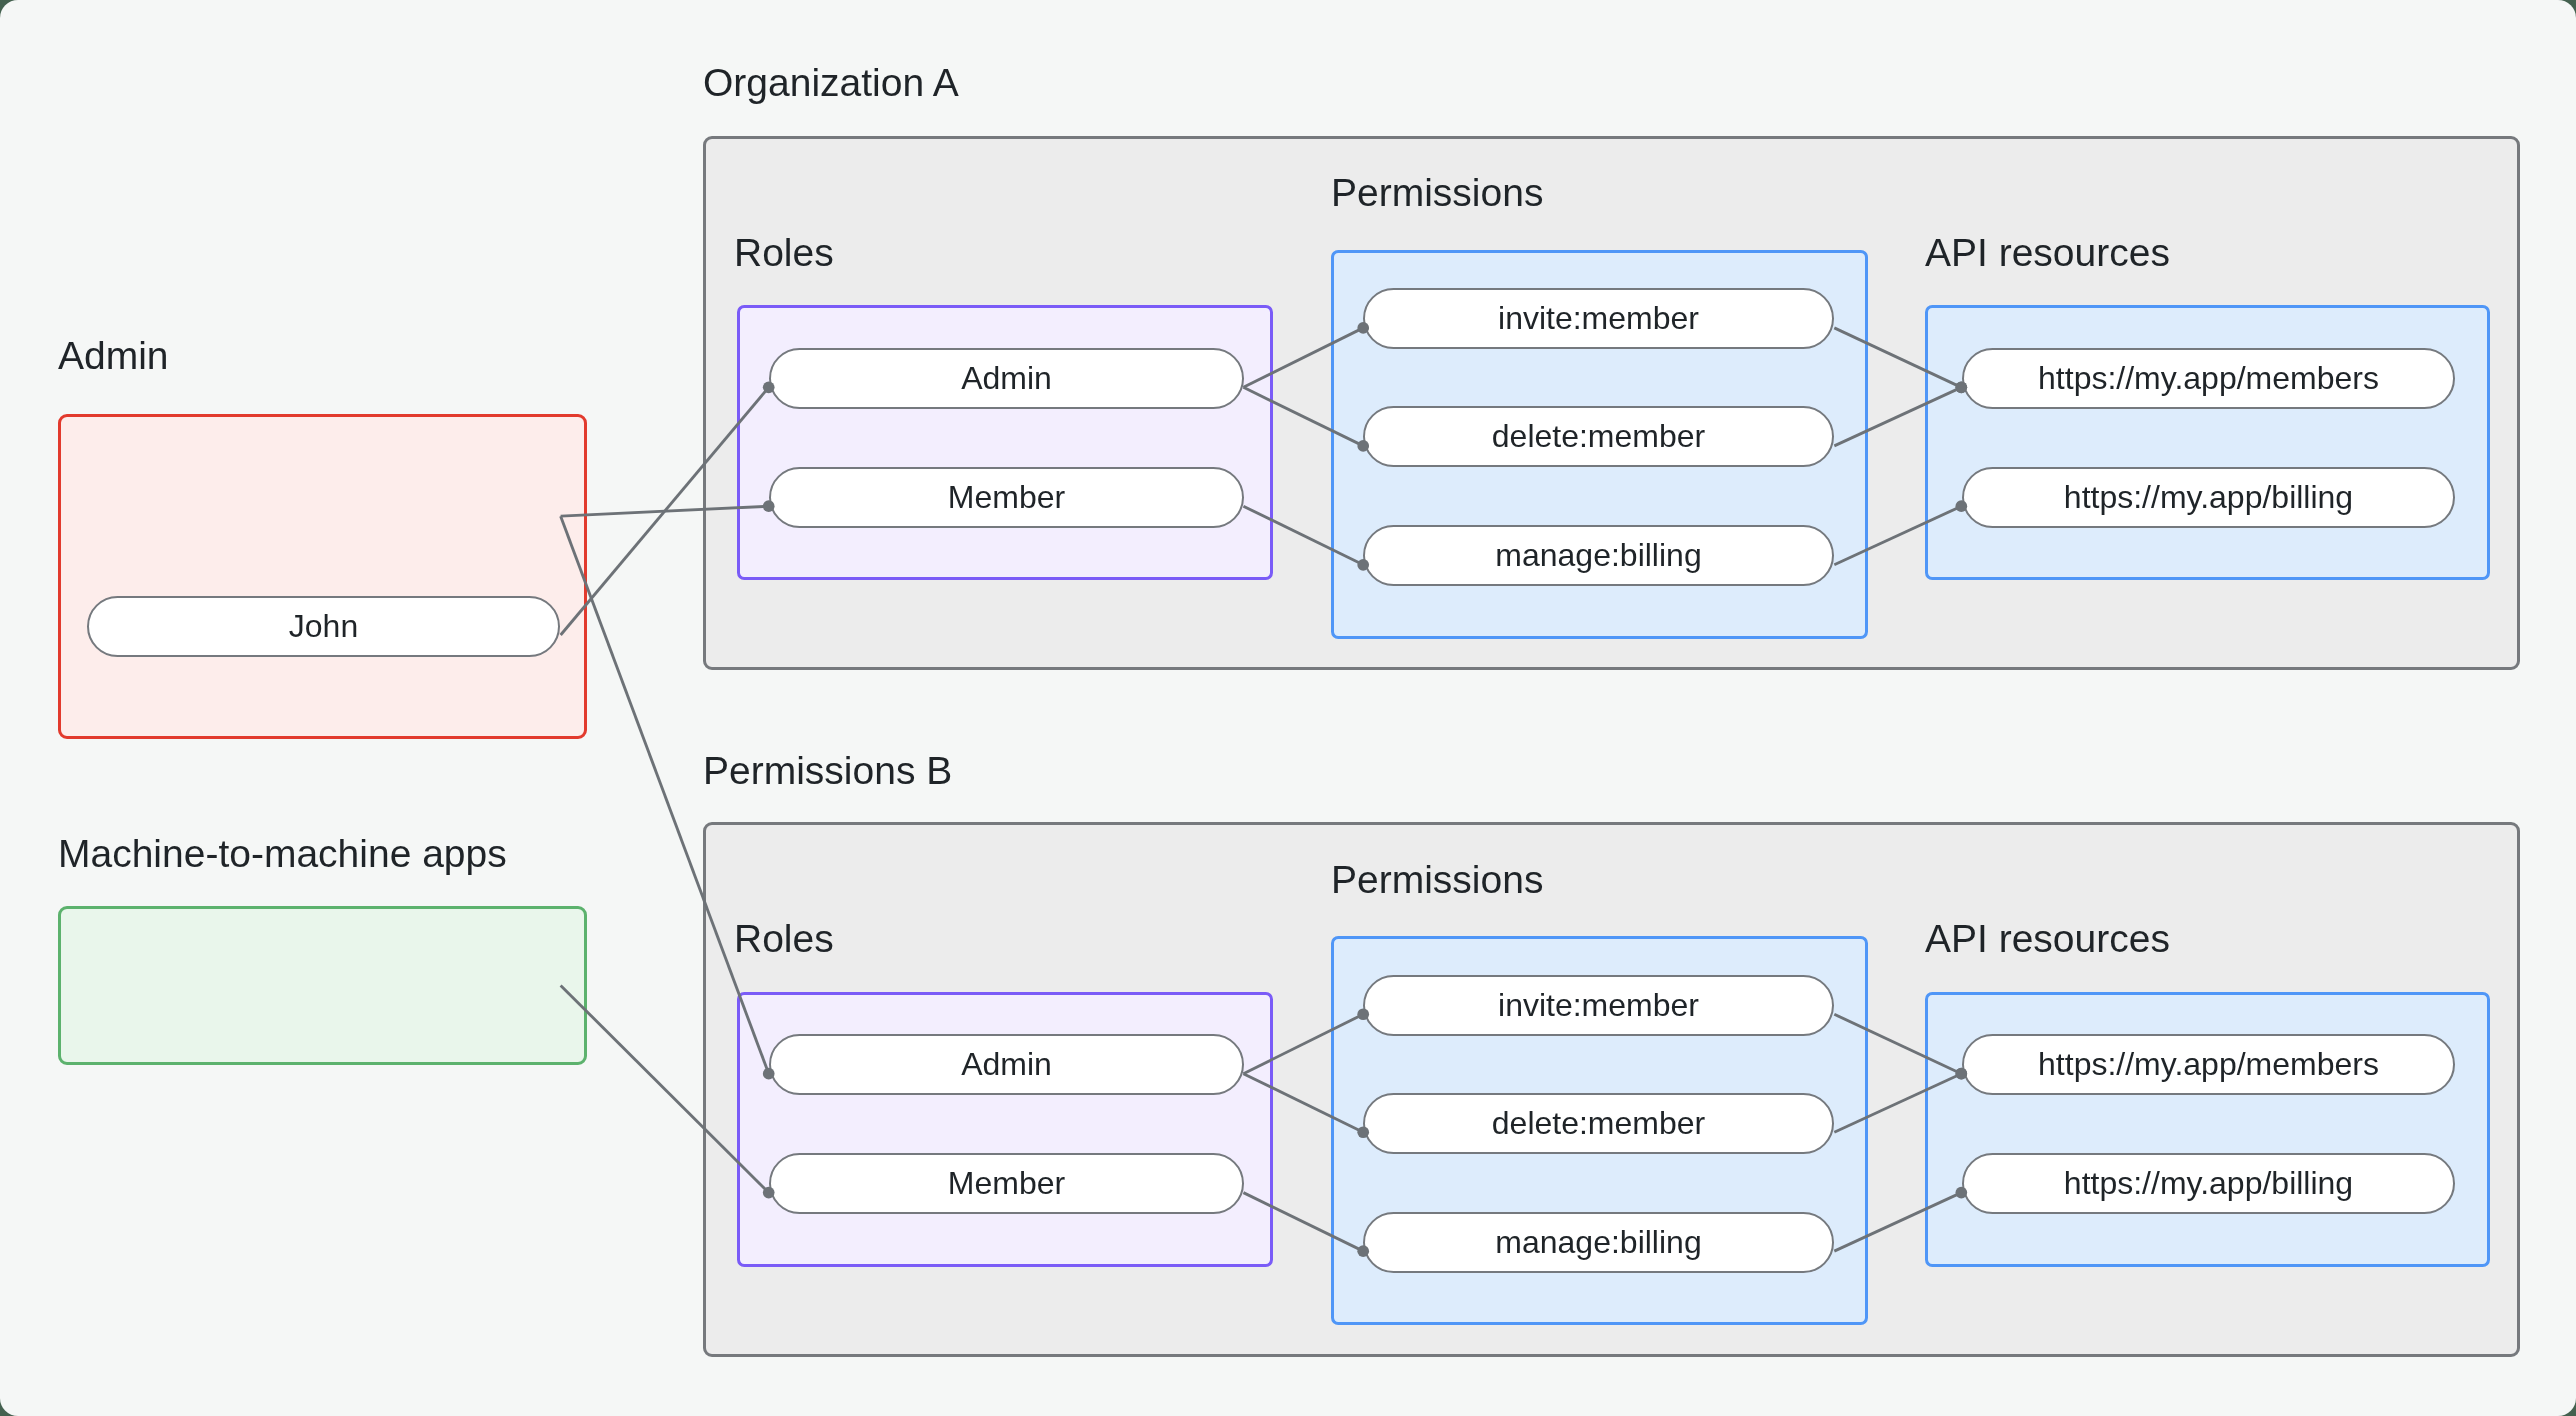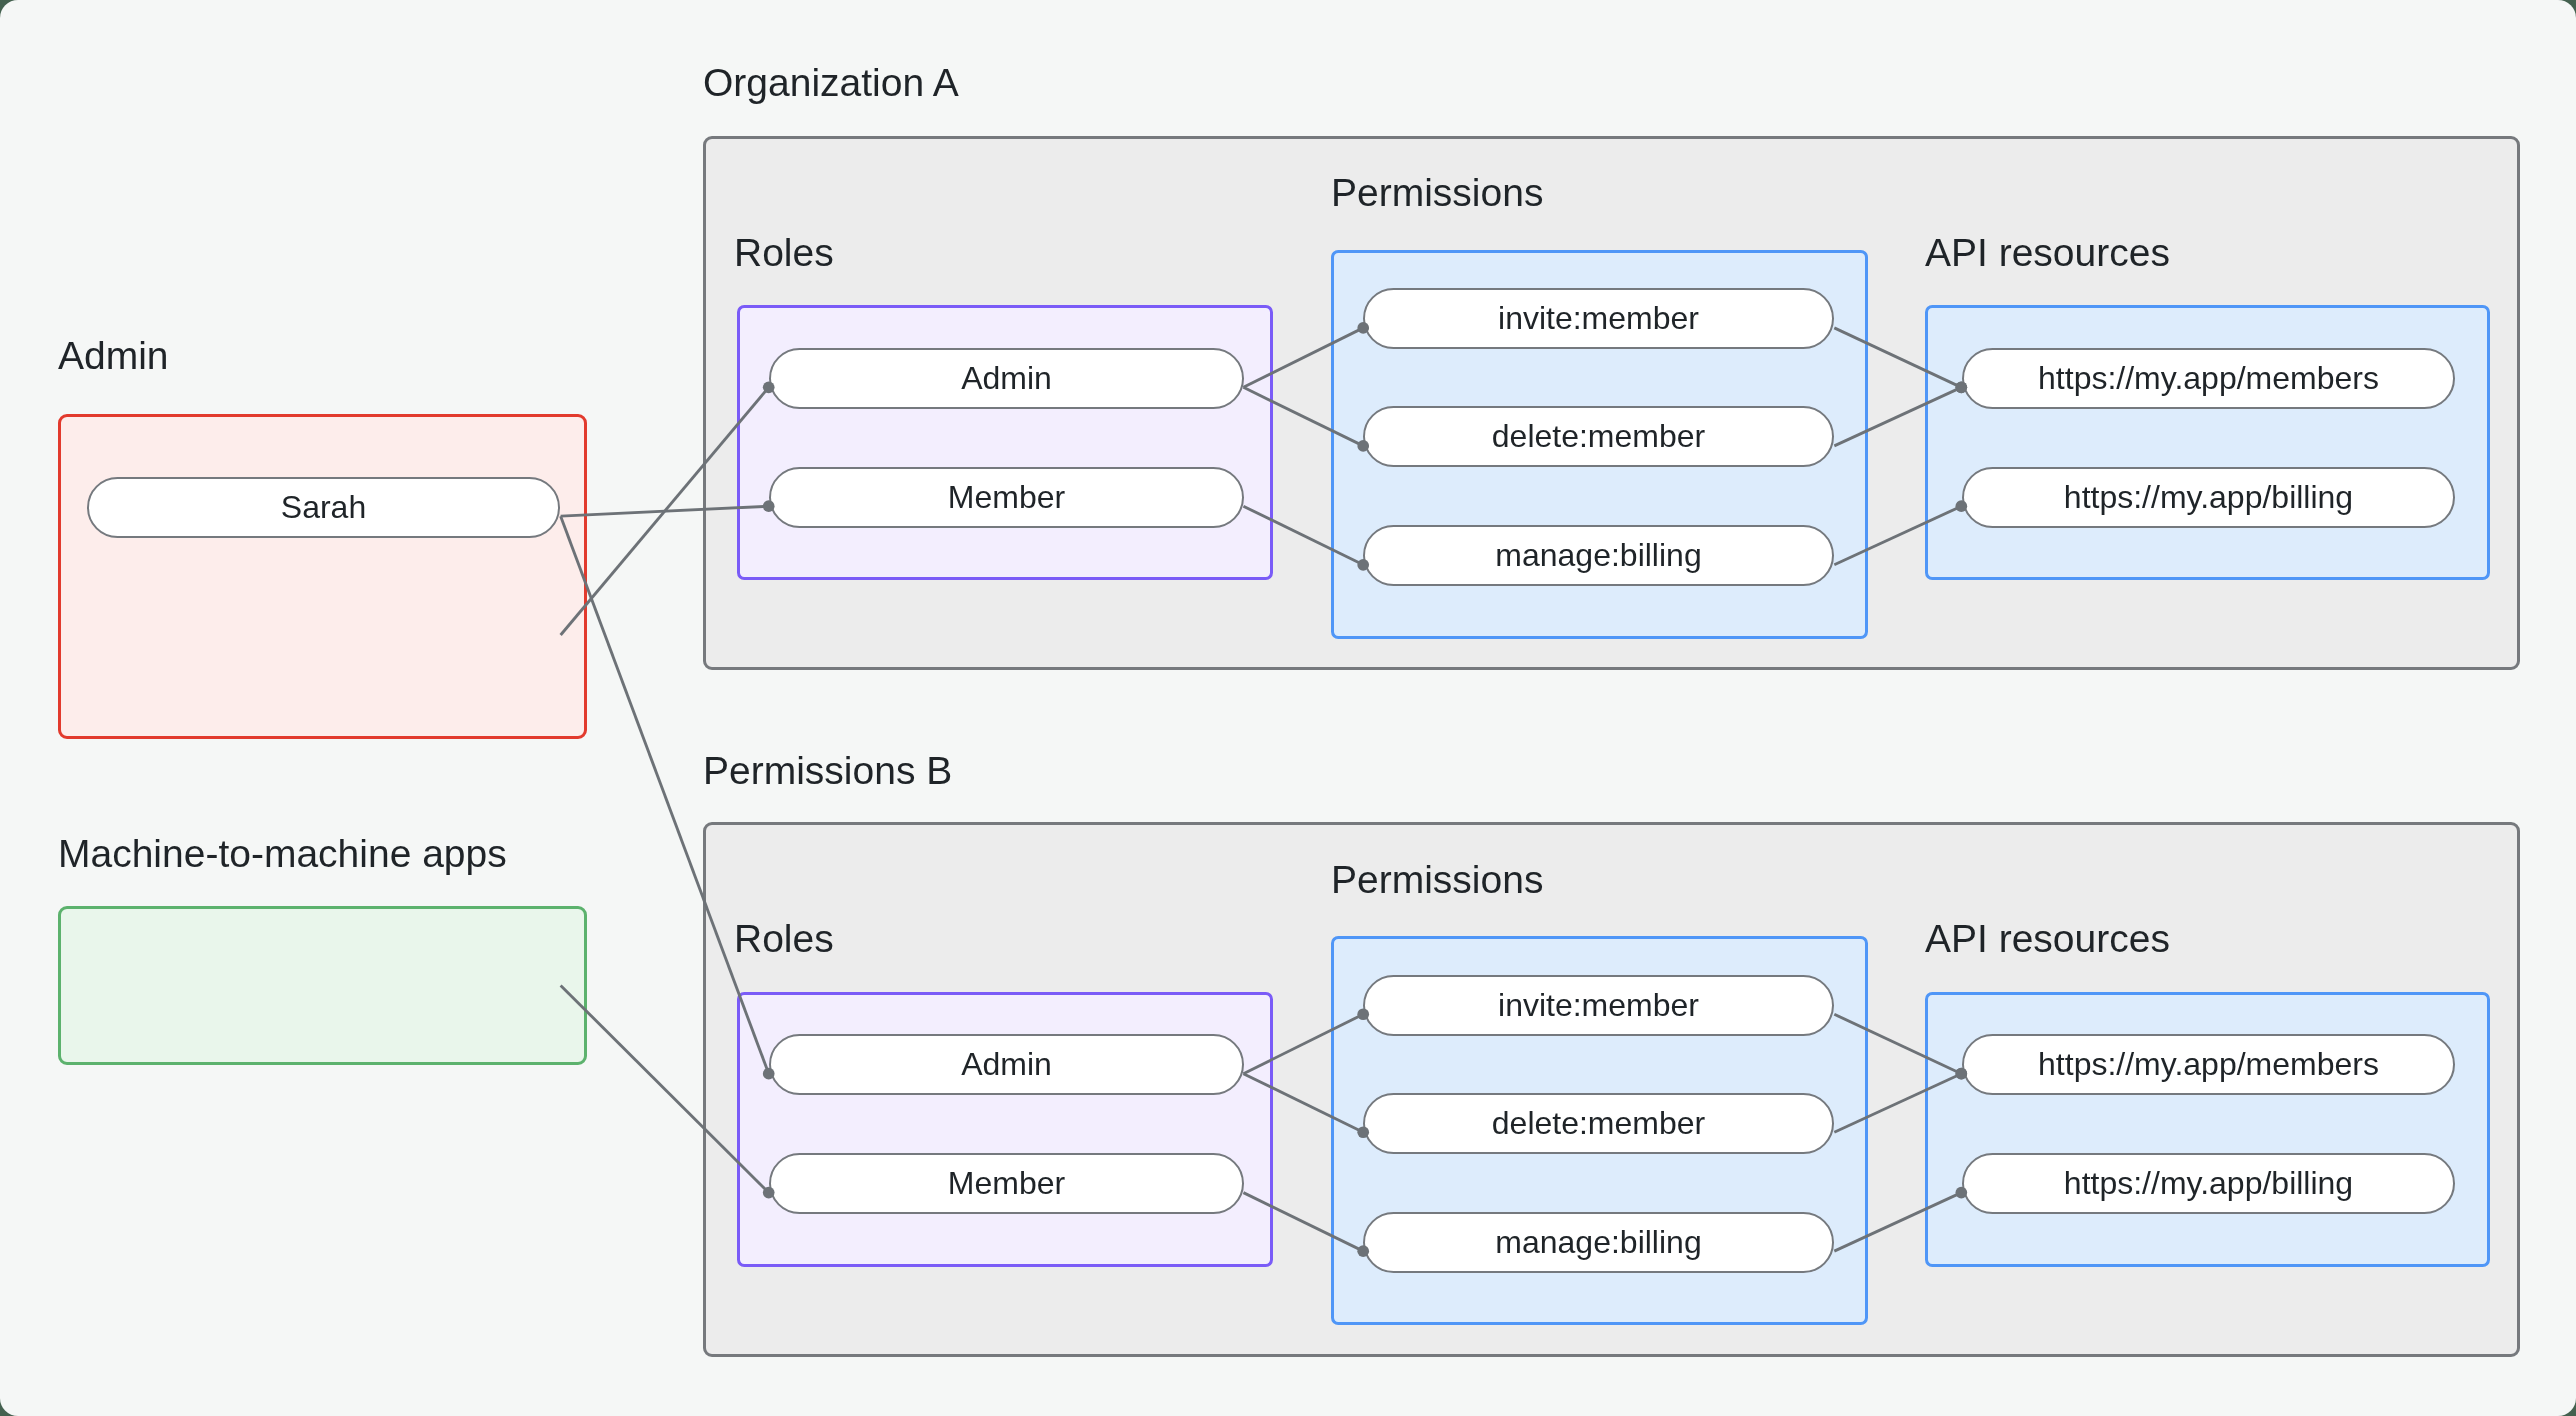--- a/index.html
+++ b/index.html
@@ -38,22 +38,22 @@
 </style>
 </head>
 <body>
 
 <div class="page">
 
   <div class="lbl" style="left:58px; top:334px;">Admin</div>
 
   <div class="box users" style="left:58px; top:414px; width:529px; height:325px;"></div>
 
-  <div class="pill" style="left:87px; top:477px; width:473px;">Sarah</div>
 
+  <div class="pill" style="left:87px; top:596px; width:473px;">John</div>
 
   <div class="lbl" style="left:58px; top:832px;text-align:center;">Machine-to-machine apps</div>
 
   <div class="box m2m" style="left:58px; top:906px; width:529px; height:159px;"></div>
 
 
   <div class="lbl" style="left:703px; top:61px;">Organization A</div>
 
   <div class="box org" style="left:703px; top:136px; width:1817px; height:534px;"></div>
 

